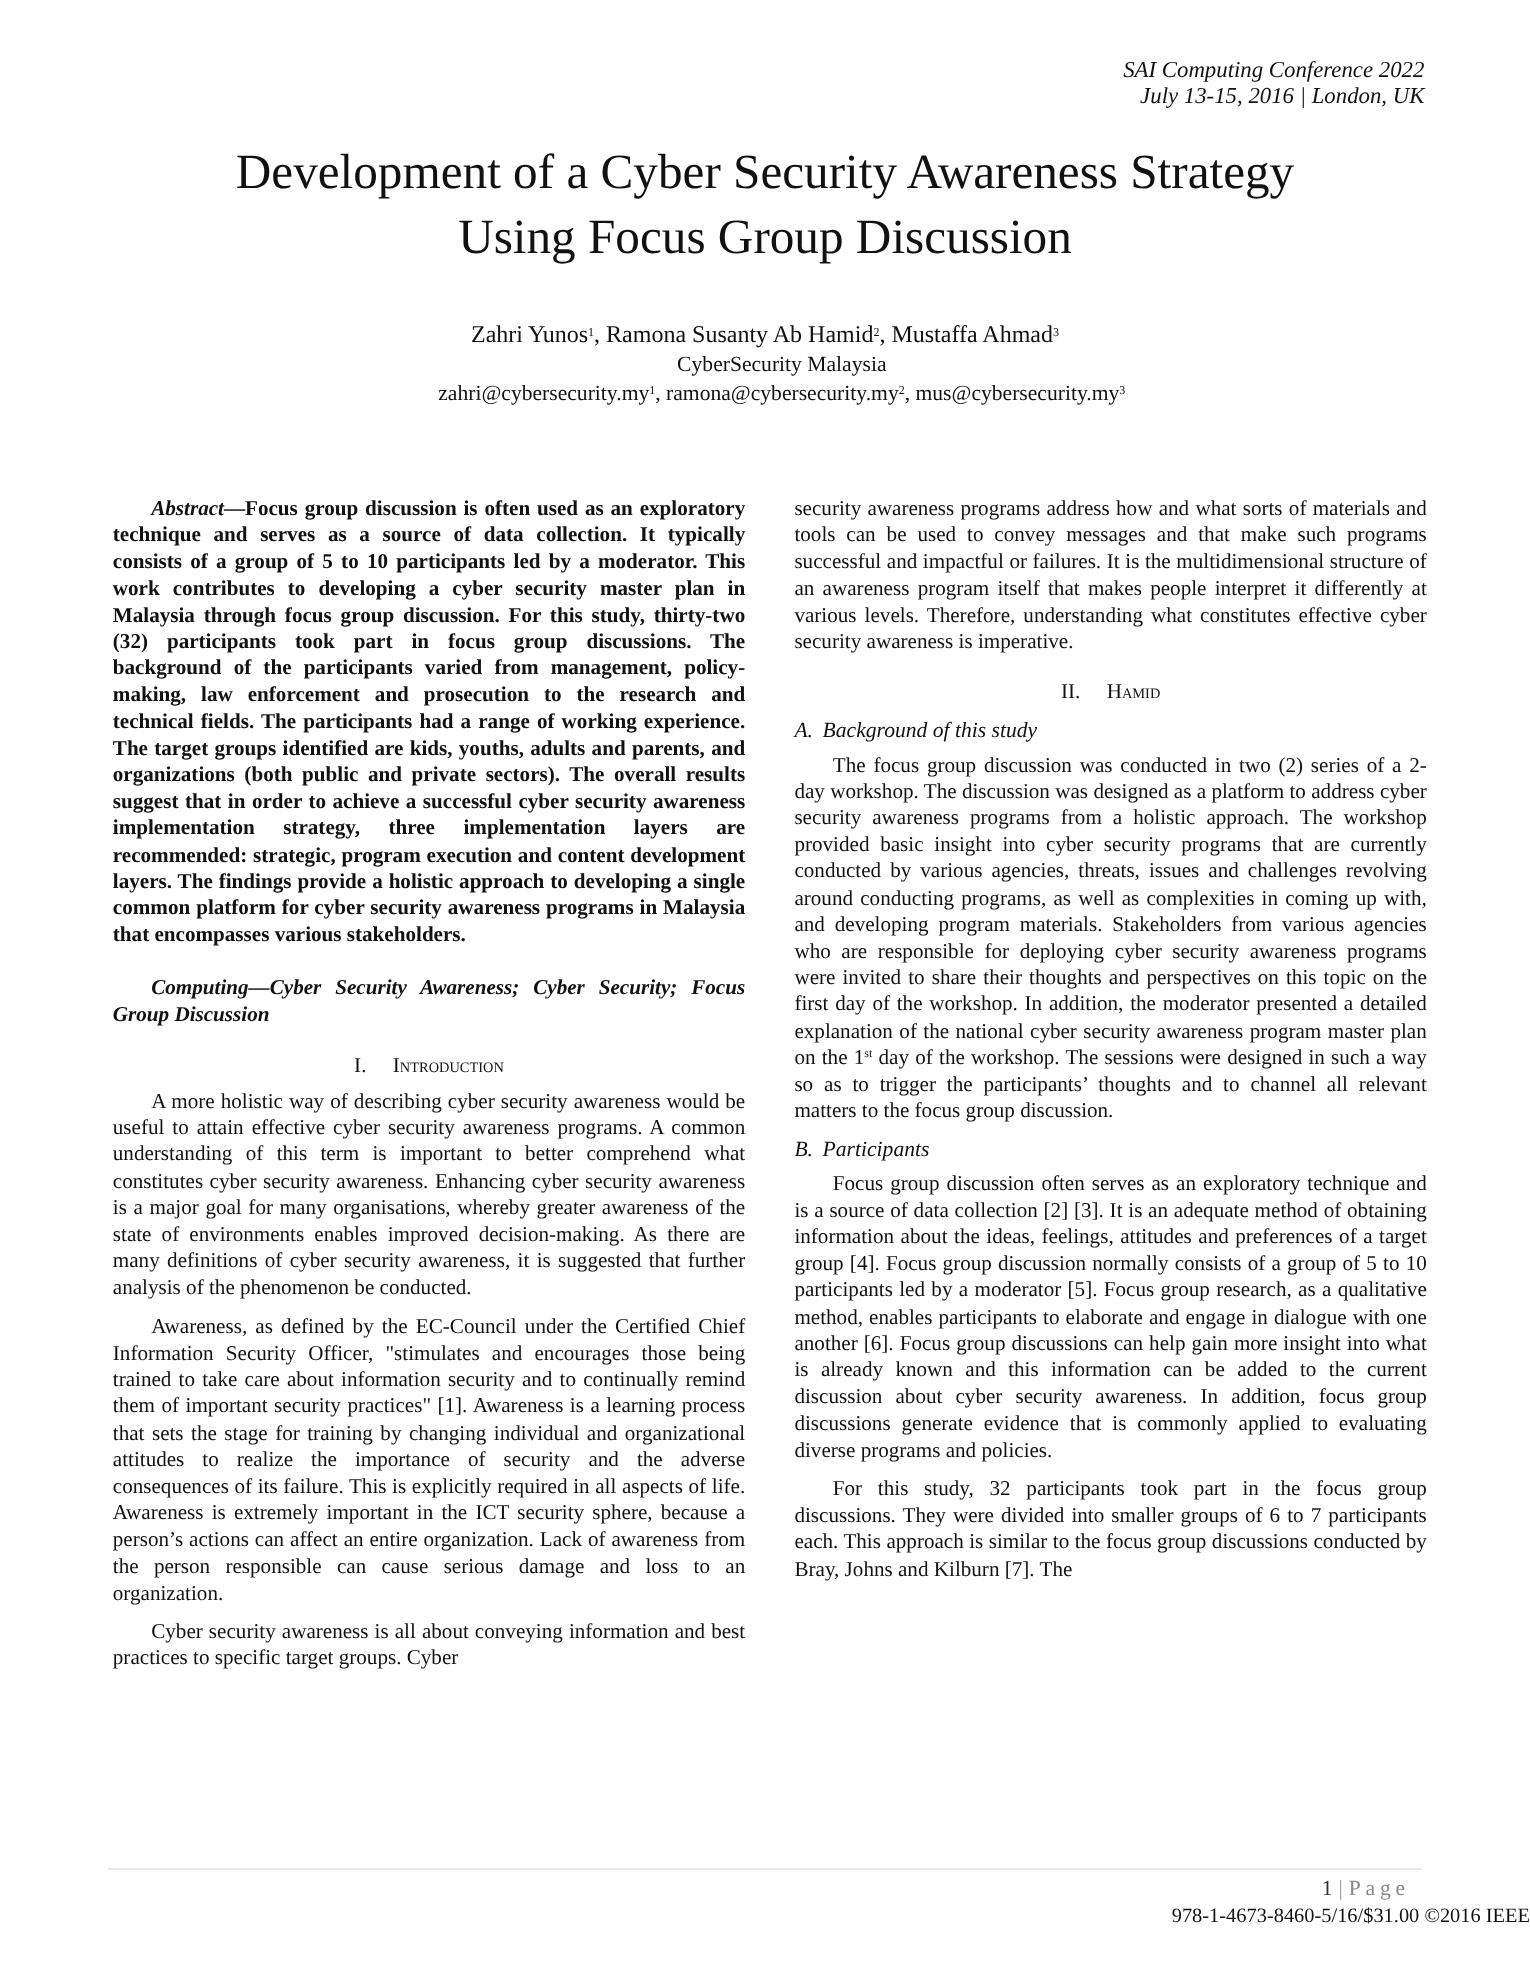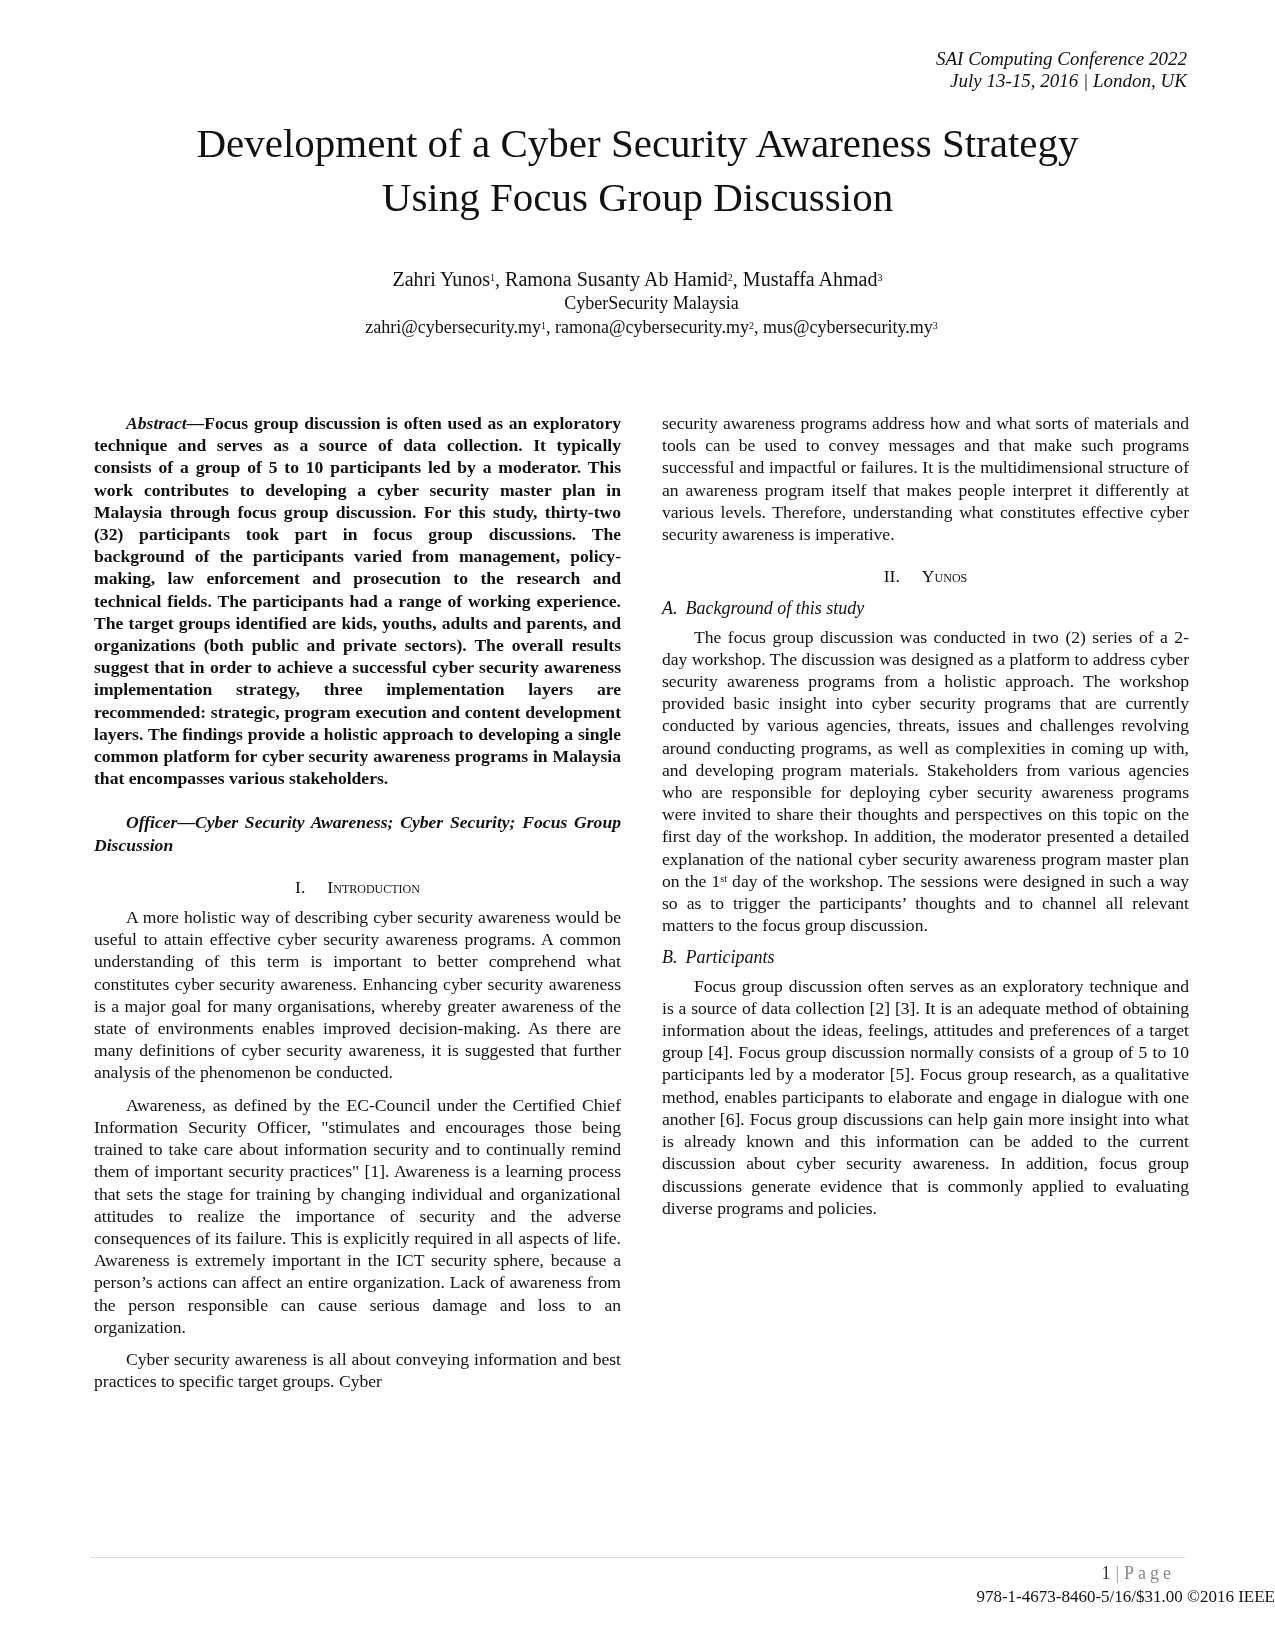--- a/index.html
+++ b/index.html
@@ -53,35 +53,36 @@
 
 <div class="affil">
   <div>CyberSecurity Malaysia</div>
   <div>
     <span>zahri@cybersecurity.my</span><sup>1</sup>, <span>ramona@cybersecurity.my</span><sup>2</sup>, <span>mus@cybersecurity.my</span><sup>3</sup>
   </div>
 </div>
 
 <div class="col left">
   <p class="abstract"><span class="lead">Abstract</span><span>—</span><span>Focus group discussion is often used as an exploratory technique and serves as a source of data collection. It typically consists of a group of 5 to 10 participants led by a moderator. This work contributes to developing a cyber security master plan in Malaysia through focus group discussion. For this study, thirty-two (32) participants took part in focus group discussions. The background of the participants varied from management, policy-making, law enforcement and prosecution to the research and technical fields. The participants had a range of working experience. The target groups identified are kids, youths, adults and parents, and organizations (both public and private sectors). The overall results suggest that in order to achieve a successful cyber security awareness implementation strategy, three implementation layers are recommended: strategic, program execution and content development layers. The findings provide a holistic approach to developing a single common platform for cyber security awareness programs in Malaysia that encompasses various stakeholders.</span></p>
-  <p class="keywords"><span>Officer</span><span>—</span><span>Cyber Security Awareness; Cyber Security; Focus Group Discussion</span></p>
+  <p class="keywords"><span>Computing</span><span>—</span><span>Cyber Security Awareness; Cyber Security; Focus Group Discussion</span></p>
 
   <div class="sec-head"><span class="num">I.</span><span>Introduction</span></div>
   <p>A more holistic way of describing cyber security awareness would be useful to attain effective cyber security awareness programs. A common understanding of this term is important to better comprehend what constitutes cyber security awareness. Enhancing cyber security awareness is a major goal for many organisations, whereby greater awareness of the state of environments enables improved decision-making. As there are many definitions of cyber security awareness, it is suggested that further analysis of the phenomenon be conducted.</p>
   <p>Awareness, as defined by the EC-Council under the Certified Chief Information Security Officer, "stimulates and encourages those being trained to take care about information security and to continually remind them of important security practices" [1]. Awareness is a learning process that sets the stage for training by changing individual and organizational attitudes to realize the importance of security and the adverse consequences of its failure. This is explicitly required in all aspects of life. Awareness is extremely important in the ICT security sphere, because a person’s actions can affect an entire organization. Lack of awareness from the person responsible can cause serious damage and loss to an organization.</p>
   <p>Cyber security awareness is all about conveying information and best practices to specific target groups. Cyber</p>
 </div>
 
 <div class="col right">
   <p style="text-indent:0">security awareness programs address how and what sorts of materials and tools can be used to convey messages and that make such programs successful and impactful or failures. It is the multidimensional structure of an awareness program itself that makes people interpret it differently at various levels. Therefore, understanding what constitutes effective cyber security awareness is imperative.</p>
 
-  <div class="sec-head"><span class="num">II.</span><span>Yunos</span></div>
+  <div class="sec-head"><span class="num">II.</span><span>Hamid</span></div>
 
   <div class="sub-head"><span class="num">A.</span><span>Background of this study</span></div>
   <p><span>The focus group discussion was conducted in two (2) series of a 2-day workshop. The discussion was designed as a platform to address cyber security awareness programs from a holistic approach. The workshop provided basic insight into cyber security programs that are currently conducted by various agencies, threats, issues and challenges revolving around conducting programs, as well as complexities in coming up with, and developing program materials. Stakeholders from various agencies who are responsible for deploying cyber security awareness programs were invited to share their thoughts and perspectives on this topic on the first day of the workshop. In addition, the moderator presented a detailed explanation of the national cyber security awareness program master plan on the 1</span><sup>st</sup><span> day of the workshop. The sessions were designed in such a way so as to trigger the participants’ thoughts and to channel all relevant matters to the focus group discussion.</span></p>
 
   <div class="sub-head"><span class="num">B.</span><span>Participants</span></div>
   <p>Focus group discussion often serves as an exploratory technique and is a source of data collection [2] [3]. It is an adequate method of obtaining information about the ideas, feelings, attitudes and preferences of a target group [4]. Focus group discussion normally consists of a group of 5 to 10 participants led by a moderator [5]. Focus group research, as a qualitative method, enables participants to elaborate and engage in dialogue with one another [6]. Focus group discussions can help gain more insight into what is already known and this information can be added to the current discussion about cyber security awareness. In addition, focus group discussions generate evidence that is commonly applied to evaluating diverse programs and policies.</p>
+  <p>For this study, 32 participants took part in the focus group discussions. They were divided into smaller groups of 6 to 7 participants each. This approach is similar to the focus group discussions conducted by Bray, Johns and Kilburn [7]. The</p>
 </div>
 
 <div class="footer-rule"></div>
 <div class="page-num"><span>1</span><span class="sep">|</span><span class="word">Page</span></div>
 <div class="isbn">978-1-4673-8460-5/16/$31.00 ©2016 IEEE</div>
 
 </body></html>

